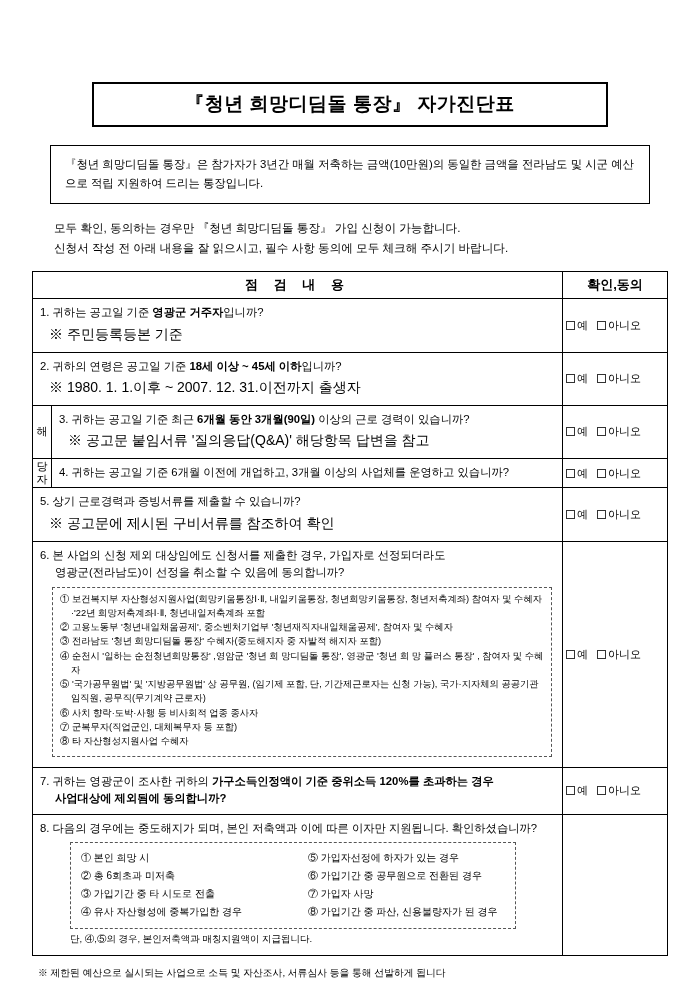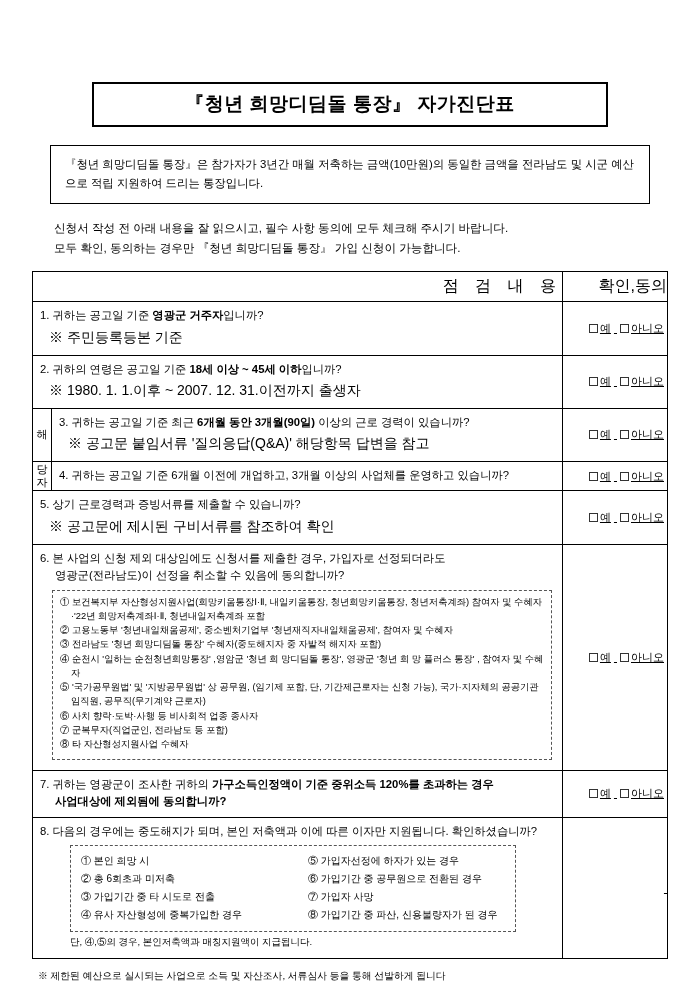--- a/index.html
+++ b/index.html
@@ -50,23 +50,23 @@
     width: 100%;
     border-collapse: collapse;
     margin-top: 12px;
     table-layout: fixed;
   }
   table.main td, table.main th {
     border: 1px solid #000;
     vertical-align: middle;
   }
   .hdr td {
-    text-align: right;
-    font-weight: normal;
-    font-size: 16px;
+    text-align: center;
+    font-weight: bold;
+    font-size: 13px;
     padding: 4px 0;
     letter-spacing: 6px;
   }
   .hdr td.hdr2 { letter-spacing: 0px; }
   .col-side { width: 19px; }
   .col-ans { width: 105px; }
   .side-cell {
     text-align: center;
     font-size: 11px;
     padding: 0;
@@ -82,25 +82,24 @@
     padding-left: 9px;
     display: block;
     margin-top: 2px;
   }
   .q .indent {
     display: block;
     padding-left: 15px;
   }
   .b { font-weight: bold; }
   .ans {
-    text-align: right;
+    text-align: left;
     font-size: 11px;
     white-space: nowrap;
     padding: 2px 0;
-    text-decoration: underline;
   }
   .cb {
     display: inline-block;
     width: 9px; height: 9px;
     border: 1px solid #333;
     margin-right: 2px;
     vertical-align: -1px;
   }
   .ans .opt { margin: 0 3px; }
   
@@ -148,22 +147,22 @@
 
   <div class="title-box">
     <div class="t">『청년 희망디딤돌 통장』 자가진단표</div>
   </div>
 
   <div class="intro-box">
     <span>『청년 희망디딤돌 통장』은 참가자가 3년간 매월 저축하는 금액(10만원)의 동일한 금액을 전라남도 및 시군 예산으로 적립 지원하여 드리는 통장입니다.</span>
   </div>
 
   <div class="notice">
+    <div>모두 확인, 동의하는 경우만 『청년 희망디딤돌 통장』 가입 신청이 가능합니다.</div>
     <div>신청서 작성 전 아래 내용을 잘 읽으시고, 필수 사항 동의에 모두 체크해 주시기 바랍니다.</div>
-    <div>모두 확인, 동의하는 경우만 『청년 희망디딤돌 통장』 가입 신청이 가능합니다.</div>
   </div>
 
   <table class="main">
     <colgroup>
       <col class="col-side">
       <col>
       <col class="col-ans">
     </colgroup>
     <tbody>
       <tr class="hdr">
@@ -240,21 +239,21 @@
           <span>6.</span>
           <span>본 사업의 신청 제외 대상임에도 신청서를 제출한 경우, 가입자로 선정되더라도</span>
           <span class="indent">영광군(전라남도)이 선정을 취소할 수 있음에 동의합니까?</span>
           <div class="inner-box">
             <span class="li">① 보건복지부 자산형성지원사업(희망키움통장Ⅰ·Ⅱ, 내일키움통장, 청년희망키움통장, 청년저축계좌) 참여자 및 수혜자 ·'22년 희망저축계좌Ⅰ·Ⅱ, 청년내일저축계좌 포함</span>
             <span class="li">② 고용노동부 '청년내일채움공제', 중소벤처기업부 '청년재직자내일채움공제', 참여자 및 수혜자</span>
             <span class="li">③ 전라남도 '청년 희망디딤돌 통장' 수혜자(중도해지자 중 자발적 해지자 포함)</span>
             <span class="li">④ 순천시 '일하는 순천청년희망통장' ,영암군 '청년 희 망디딤돌 통장', 영광군 '청년 희 망 플러스 통장' , 참여자 및 수혜자</span>
             <span class="li">⑤ '국가공무원법' 및 '지방공무원법' 상 공무원, (임기제 포함, 단, 기간제근로자는 신청 가능), 국가·지자체의 공공기관 임직원, 공무직(무기계약 근로자)</span>
             <span class="li">⑥ 사치 향락·도박·사행 등 비사회적 업종 종사자</span>
-            <span class="li">⑦ 군복무자(직업군인, 전라남도 등 포함)</span>
+            <span class="li">⑦ 군복무자(직업군인, 대체복무자 등 포함)</span>
             <span class="li">⑧ 타 자산형성지원사업 수혜자</span>
           </div>
         </td>
         <td class="ans">
           <span class="opt"><span class="cb"></span><span>예</span></span>
           <span class="opt"><span class="cb"></span><span>아니오</span></span>
         </td>
       </tr>
 
       <tr>

